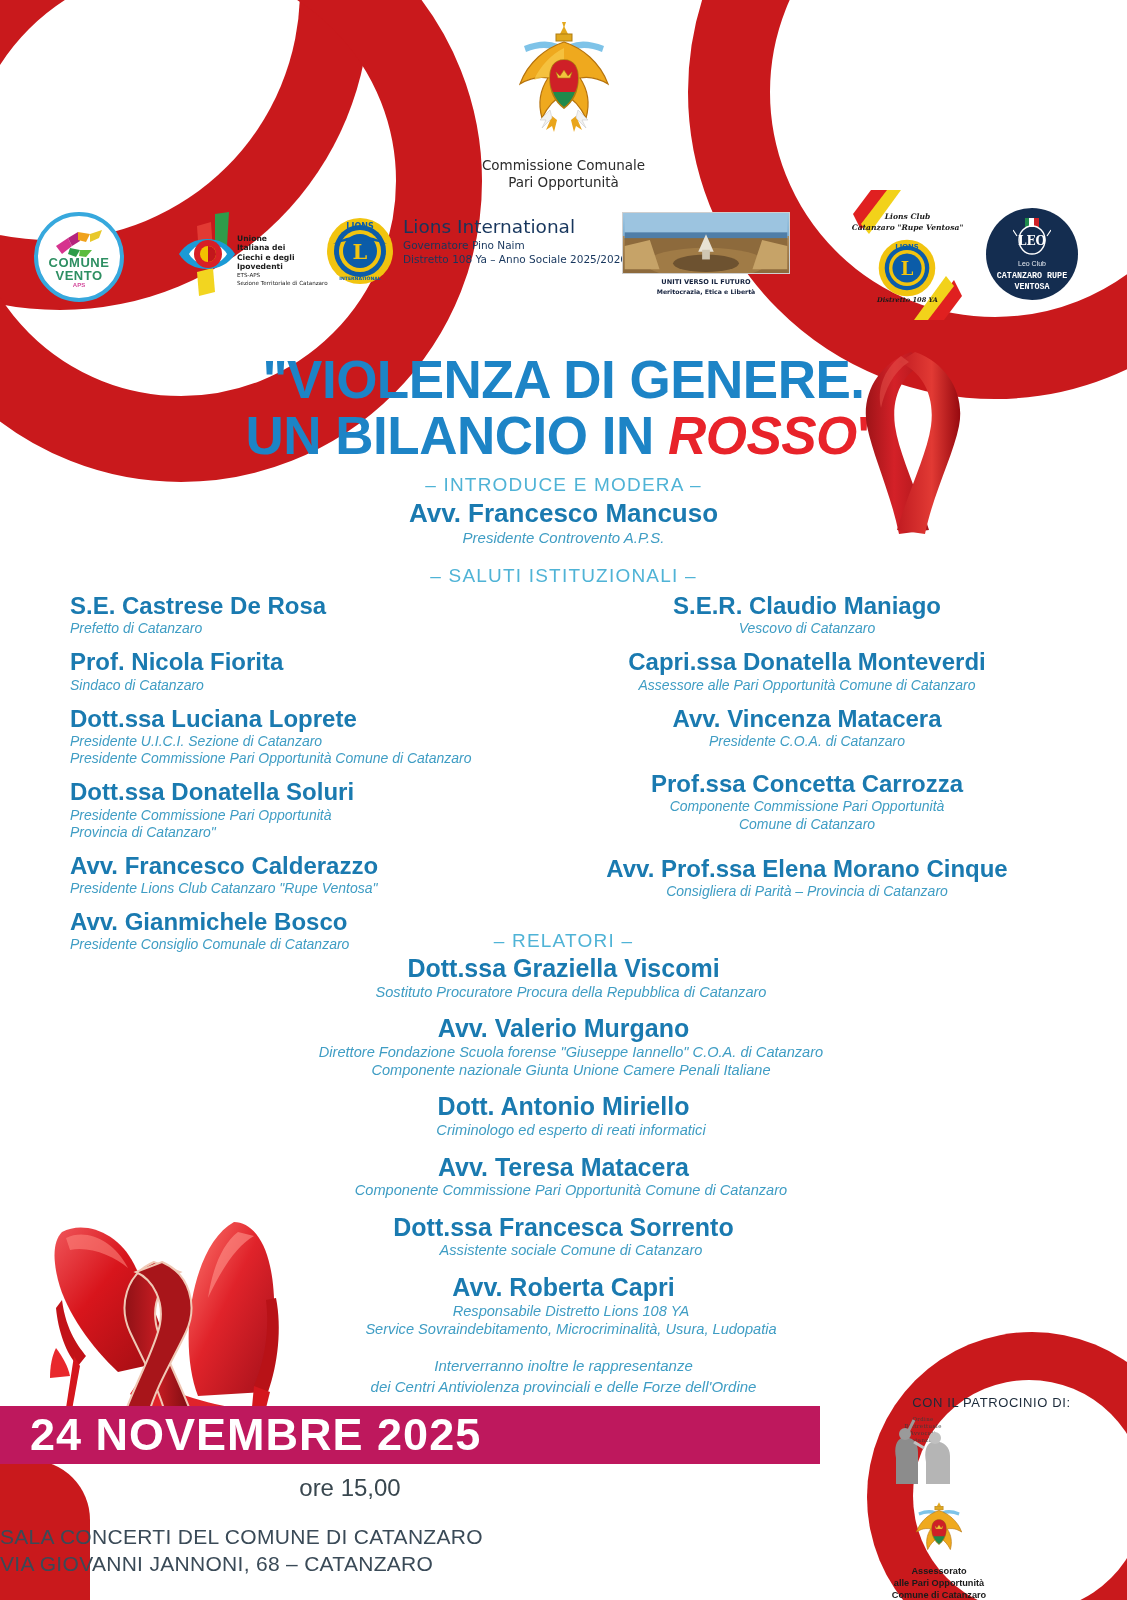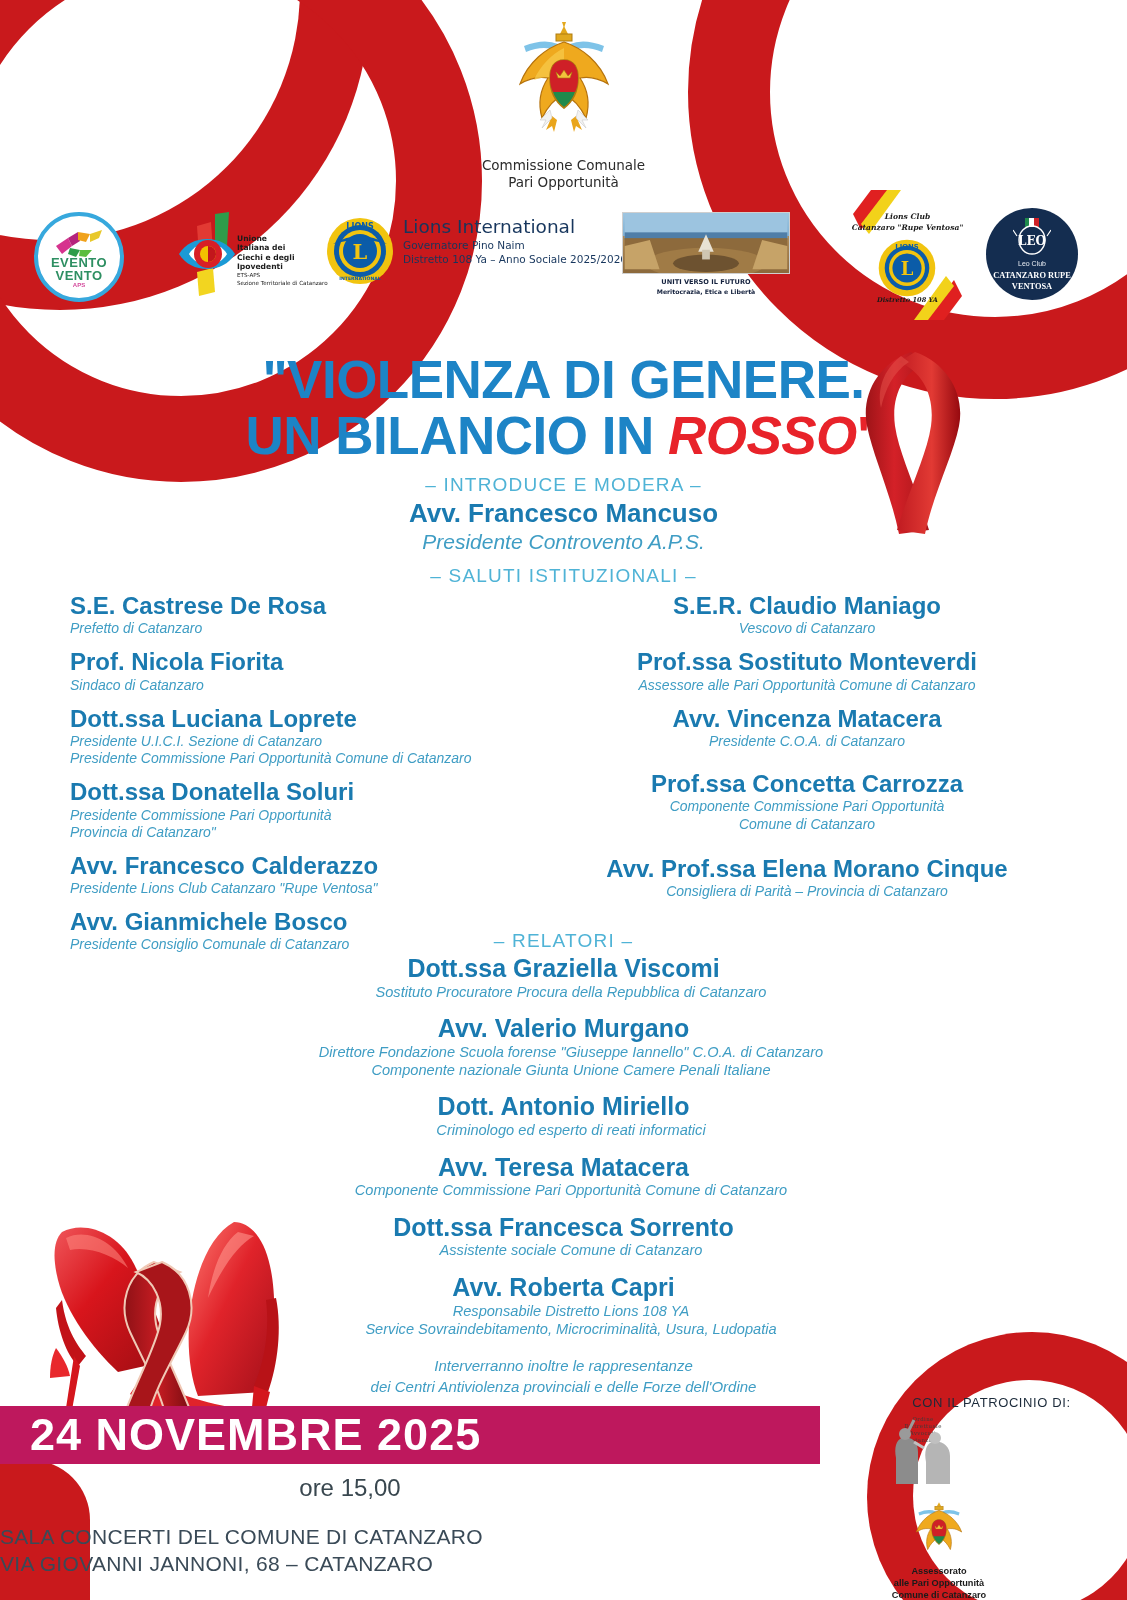--- a/index.html
+++ b/index.html
@@ -107,21 +107,21 @@
   .leo-circle{
     position:absolute;inset:0;border-radius:50%;background:#142d50;
   }
   .leo-small{
     position:absolute;left:0;right:0;top:52px;text-align:center;
     font-size:7px;color:#e9edf3;font-family:"Liberation Sans",sans-serif;
   }
   .leo-name{
     position:absolute;left:0;right:0;top:63px;text-align:center;
     font-size:8.4px;font-weight:700;color:#ffffff;line-height:1.25;
-    font-family:Liberation Serif, serif;
+    font-family:Liberation Mono, monospace;
   }
 
   
   .title-block{position:absolute;left:0;top:352px;width:1127px;text-align:center;}
   .title-line{
     font-family:"Liberation Sans",sans-serif;
     font-weight:700;font-size:53px;letter-spacing:-.5px;color:#1d84c6;
     line-height:1.05;white-space:nowrap;
   }
   .title-line .rosso{color:#e8232a;font-style:italic;font-weight:700;}
@@ -137,21 +137,21 @@
   .name{
     color:#1a7ab0;font-weight:700;font-size:25px;line-height:1.18;
     font-family:"Liberation Sans",sans-serif;
   }
   .role{
     color:#3f9dc4;font-style:italic;font-size:14.2px;line-height:1.22;
     font-family:"Liberation Sans",sans-serif;
   }
   .moderator{margin-top:2px;}
   .moderator .name{font-size:26px;}
-  .moderator .role{font-size:21px;}
+  .moderator .role{font-size:15px;}
 
   
   .greet{position:absolute;left:0;top:592px;width:1127px;}
   .greet .col{position:absolute;top:0;}
   .greet .left{left:70px;width:500px;text-align:left;}
   .greet .right{right:70px;width:500px;text-align:center;}
   .gitem{margin-bottom:11px;}
   .gitem .name{font-size:24px;}
   .gitem .role{font-size:14px;}
 
@@ -251,21 +251,21 @@
         <div class="cv-circle"></div>
         <svg style="position:absolute;left:14px;top:12px;width:62px;height:34px" viewBox="0 0 62 34">
           <path d="M8 22 l12-8 4 8 -10 8 z" fill="#d6338e"></path>
           <path d="M20 14 l10-6 2 9 -8 5 z" fill="#b5247d"></path>
           <path d="M30 8 l12 2 -4 8 -8-2 z" fill="#f0a21c"></path>
           <path d="M42 10 l12 -4 -3 8 -9 4 z" fill="#e8c82a"></path>
           <path d="M22 24 l10 2 -4 7 -8-3 z" fill="#2e9c4a"></path>
           <path d="M32 26 l12 0 -6 7 -7-1 z" fill="#5bbd3f"></path>
         </svg>
         <div class="cv-text">
-          <span>EVENTO</span>
+          <span>COMUNE</span>
           <span>VENTO</span>
           <span class="cv-aps">APS</span>
         </div>
       </div>
 
       <div class="logo-uici">
         <svg style="position:absolute;left:0;top:4px;width:66px;height:92px" viewBox="0 0 66 92">
           <path d="M22 20 l14-4 2 30 -14 4 z" fill="#e23a33"></path>
           <path d="M40 8 l14 -2 -2 34 -12 2 z" fill="#2e9c4a"></path>
           <path d="M22 66 l16-4 2 24 -16 4 z" fill="#f2d520"></path>
@@ -433,21 +433,21 @@
         <div class="role">Presidente Consiglio Comunale di Catanzaro</div>
       </div>
     </div>
 
     <div class="col right">
       <div class="gitem">
         <div class="name">S.E.R. Claudio Maniago</div>
         <div class="role">Vescovo di Catanzaro</div>
       </div>
       <div class="gitem">
-        <div class="name">Prof.ssa Sostituto Monteverdi</div>
+        <div class="name">Capri.ssa Donatella Monteverdi</div>
         <div class="role">Assessore alle Pari Opportunità Comune di Catanzaro</div>
       </div>
       <div class="gitem">
         <div class="name">Avv. Vincenza Matacera</div>
         <div class="role">Presidente C.O.A. di Catanzaro</div>
       </div>
       <div class="gitem" style="margin-top:20px">
         <div class="name">Prof.ssa Concetta Carrozza</div>
         <div class="role">Componente Commissione Pari Opportunità</div>
         <div class="role">Comune di Catanzaro</div>

